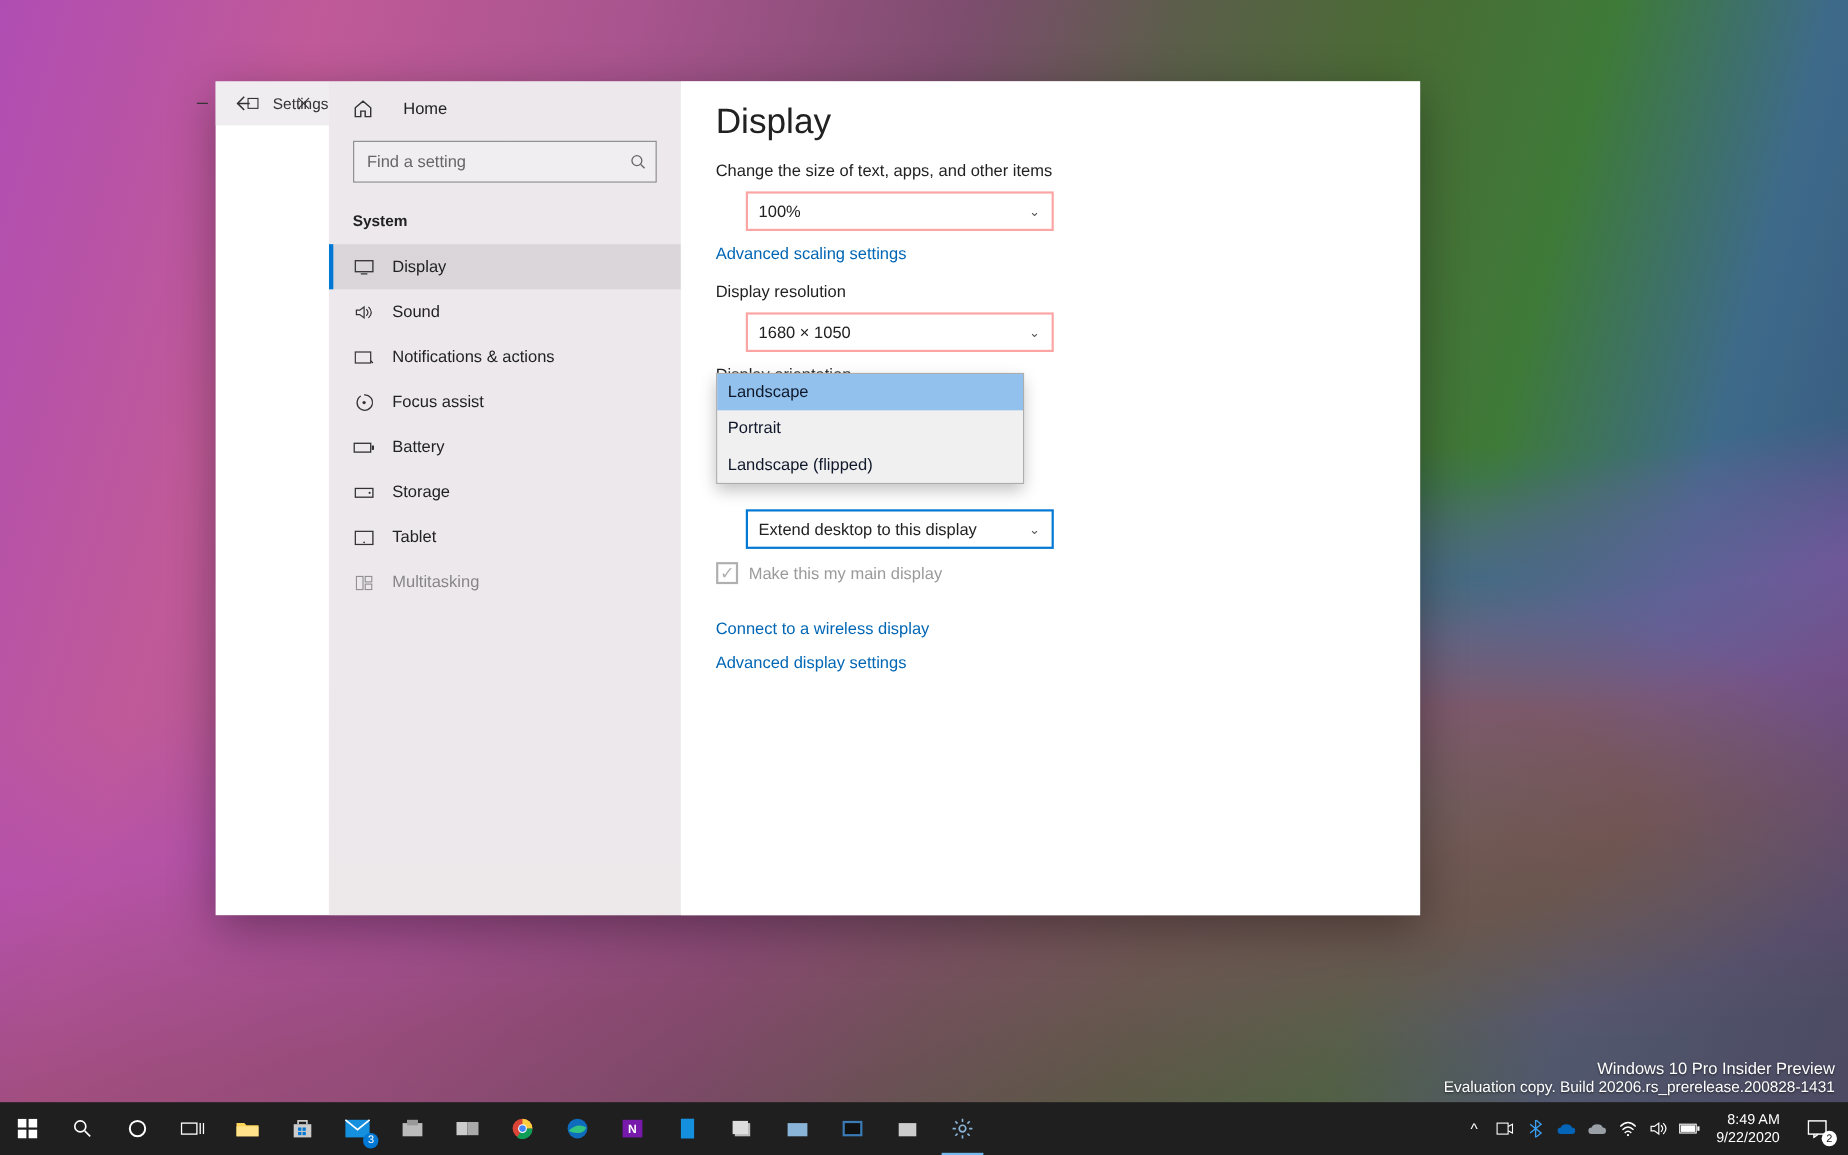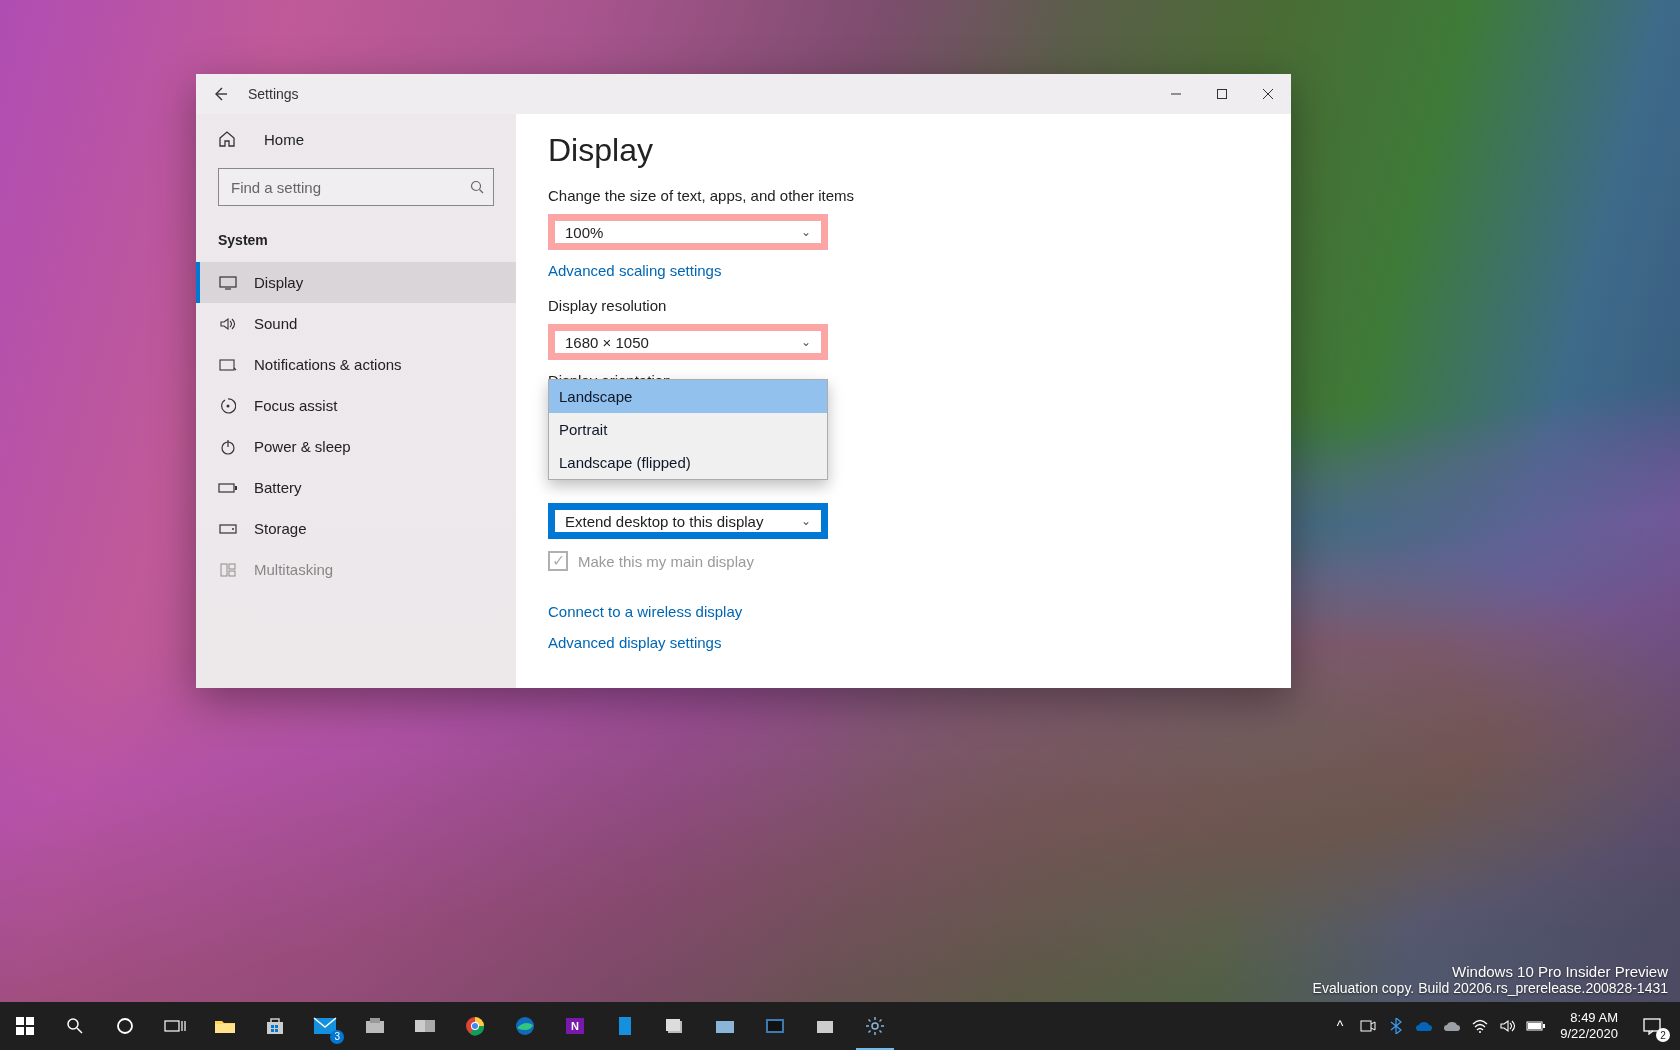--- a/index.html
+++ b/index.html
@@ -18,22 +18,22 @@
     radial-gradient(ellipse 700px 200px at 80% 50%, rgba(62,106,138,.8) 0%, transparent 60%),
     linear-gradient(170deg, transparent 50%, rgba(176,77,179,.55) 60%, rgba(140,70,110,.6) 75%, rgba(100,70,80,.5) 90%);
   pointer-events:none;
 }
 .watermark { position:absolute; right:12px; bottom:54px; color:#fff; text-align:right; font-size:14px; text-shadow:0 1px 2px rgba(0,0,0,.6); }
 .watermark .l1 { font-size:15px; }
 .watermark .l2 { font-size:14px; }
 
 
 .win {
-  position:absolute; left:196px; top:74px; width:1095px; height:614px;
-  background:#fff; box-shadow:0 12px 40px rgba(0,0,0,.35); display:flex; flex-direction:column;
+  position:absolute; left:196px; top:74px; width:1095px; height:758px;
+  background:#fff; box-shadow:0 12px 40px rgba(0,0,0,.35); display:flex; flex-direction:row;
 }
 .titlebar { height:40px; display:flex; align-items:center; position:relative; background:rgba(230,225,230,.6); }
 .titlebar .back { width:48px; height:40px; display:flex; align-items:center; justify-content:center; font-size:16px; color:#333; }
 .titlebar .title { font-size:14px; color:#333; padding-left:4px; }
 .winctrls { position:absolute; right:0; top:0; display:flex; height:40px; }
 .winctrls .btn { width:46px; height:40px; display:flex; align-items:center; justify-content:center; color:#333; font-size:14px; }
 .winctrls .btn svg { stroke:#333; }
 .body { flex:1; display:flex; min-height:0; }
 
 .sidebar { width:320px; background:linear-gradient(180deg, rgba(226,220,226,.65), rgba(222,214,218,.55)); padding-top:6px; overflow:hidden; position:relative; }
@@ -45,21 +45,21 @@
 .search .sicon { position:absolute; right:10px; top:50%; transform:translateY(-50%); color:#666; font-size:14px; }
 .group { padding:10px 22px 14px; font-size:14px; font-weight:600; color:#222; }
 .navitem { display:flex; align-items:center; gap:16px; padding:12px 22px; font-size:15px; color:#222; position:relative; }
 .navitem .nicon { width:20px; display:flex; justify-content:center; color:#333; }
 .navitem.active { background:rgba(0,0,0,.08); }
 .navitem.active::before { content:""; position:absolute; left:0; top:0; bottom:0; width:4px; background:#0078d4; }
 
 .content { flex:1; background:#fff; padding:18px 0 0 32px; overflow:hidden; position:relative; }
 .h1 { font-size:32px; font-weight:400; color:#222; margin-bottom:18px; }
 .lbl { font-size:15px; color:#222; margin-bottom:10px; }
-.combo { width:280px; height:36px; border:7px solid #fca5a5; display:flex; align-items:center; padding:0 10px; position:relative; margin-bottom:12px; font-size:15px; color:#222; }
+.combo { width:280px; height:36px; border:2px solid #fca5a5; display:flex; align-items:center; padding:0 10px; position:relative; margin-bottom:12px; font-size:15px; color:#222;margin-left:27px; }
 .combo.focus { border-color:#0078d4; }
 .combo .chev { position:absolute; right:10px; top:50%; transform:translateY(-50%); color:#555; font-size:12px; }
 .link { color:#0066b4; font-size:15px; margin-bottom:18px; display:inline-block; }
 .dropdown {
   position:absolute; left:32px; top:265px; width:280px; background:#f0f0f0;
   border:1px solid #adadad; box-shadow:0 6px 14px rgba(0,0,0,.25); z-index:5;
 }
 .dropdown .opt { padding:8px 10px; font-size:15px; color:#0f172a; }
 .dropdown .opt.sel { background:#91c1ec; }
 .chk { display:flex; align-items:center; gap:10px; color:#9a9a9a; font-size:15px; margin-top:6px; margin-bottom:32px; }
@@ -172,44 +172,44 @@
           <span class="nicon">
               <svg width="16" height="16" viewBox="0 0 16 16" fill="none">
                 <path d="M8 1 A7 7 0 1 1 5 2" stroke="#333" stroke-width="1.2"></path>
                 <circle cx="8" cy="8" r="1.5" fill="#333"></circle>
               </svg>
             </span>
           <span>Focus assist</span>
         </div>
         <div class="navitem">
           <span class="nicon">
-              <svg width="16" height="16" viewBox="0 0 16 16" fill="none">
-                <circle cx="8" cy="9" r="6" stroke="#333" stroke-width="1.2"></circle>
-                <line x1="8" y1="1" x2="8" y2="8" stroke="#333" stroke-width="1.2"></line>
-              </svg>
-            </span>
-          <span>Power &amp; sleep</span>
-        </div>
-        <div class="navitem">
-          <span class="nicon">
               <svg width="20" height="12" viewBox="0 0 20 12" fill="none">
                 <rect x="1" y="2" width="15" height="8" stroke="#333" stroke-width="1.2"></rect>
                 <rect x="17" y="4" width="2" height="4" fill="#333"></rect>
               </svg>
             </span>
           <span>Battery</span>
         </div>
         <div class="navitem">
           <span class="nicon">
               <svg width="18" height="10" viewBox="0 0 18 10" fill="none">
                 <rect x="1" y="1" width="16" height="8" stroke="#333" stroke-width="1.2"></rect>
                 <circle cx="14" cy="5" r="1" fill="#333"></circle>
               </svg>
             </span>
           <span>Storage</span>
+        </div>
+        <div class="navitem">
+          <span class="nicon">
+              <svg width="18" height="14" viewBox="0 0 18 14" fill="none">
+                <rect x="1" y="1" width="16" height="12" stroke="#333" stroke-width="1.2"></rect>
+                <circle cx="9" cy="11" r="0.8" fill="#333"></circle>
+              </svg>
+            </span>
+          <span>Tablet</span>
         </div>
         <div class="navitem" style="opacity:.5;">
           <span class="nicon">
               <svg width="16" height="14" viewBox="0 0 16 14" fill="none">
                 <rect x="1" y="1" width="6" height="12" stroke="#333"></rect>
                 <rect x="9" y="1" width="6" height="5" stroke="#333"></rect>
                 <rect x="9" y="8" width="6" height="5" stroke="#333"></rect>
               </svg>
             </span>
           <span>Multitasking</span>

